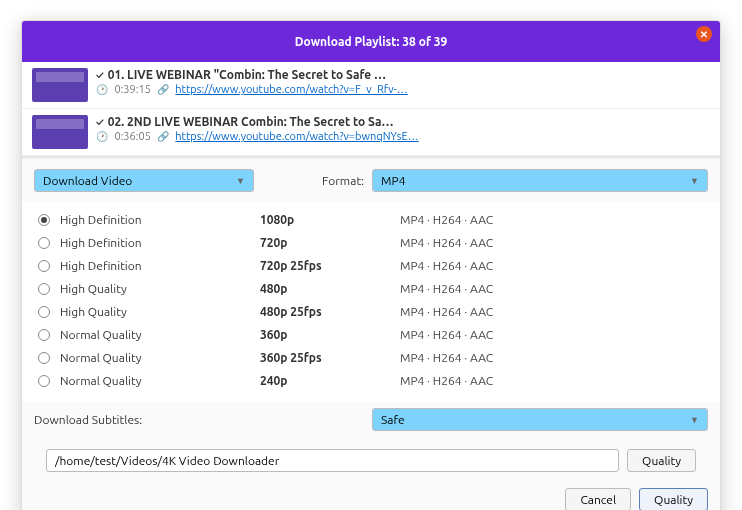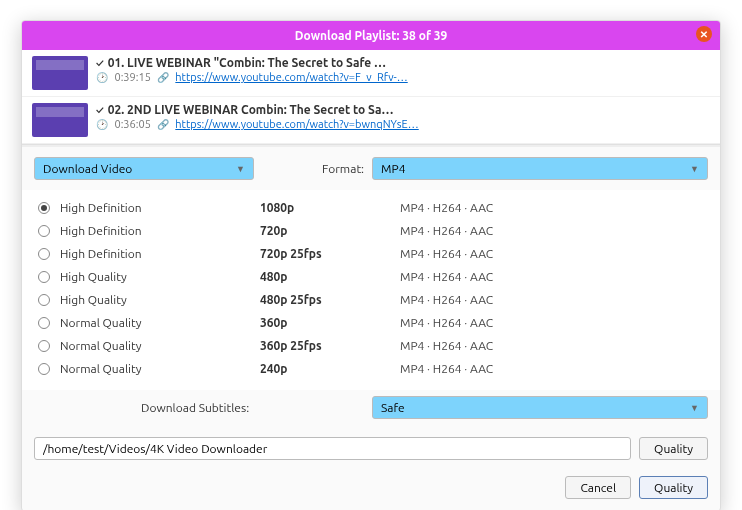--- a/index.html
+++ b/index.html
@@ -1,18 +1,18 @@
 <!DOCTYPE html>
 <html><head>
 <meta charset="utf-8">
 <style>
   * { box-sizing: border-box; margin: 0; padding: 0; font-family: Ubuntu, "Segoe UI", Arial, sans-serif; }
   body { background: #fff; display: flex; justify-content: center; padding: 20px; }
   .window { width: 700px; background: #fafafa; border: 1px solid #ddd; border-radius: 4px; box-shadow: 0 4px 20px rgba(0,0,0,0.2); overflow: hidden; }
-  .titlebar { background: #d946ef; color: #fff; padding: 8px 10px; font-size: 12px; font-weight: 600; display: flex; align-items: center; justify-content: center; position: relative; }
+  .titlebar { background: #6d28d9; color: #fff; padding: 14px 10px; font-size: 12px; font-weight: 600; display: flex; align-items: center; justify-content: center; position: relative; }
   .titlebar .close { position: absolute; right: 8px; top: 5px; width: 16px; height: 16px; border-radius: 50%; background: #e95420; display: flex; align-items: center; justify-content: center; font-size: 10px; color: #fff; cursor: pointer; }
   .playlist { background: #fff; max-height: 110px; overflow-y: auto; border-bottom: 1px solid #e0e0e0; }
   .pl-item { display: flex; gap: 8px; padding: 6px 10px; border-bottom: 1px solid #f0f0f0; }
   .thumb { width: 56px; height: 34px; background: #5b3fb0; border-radius: 2px; flex-shrink: 0; position: relative; }
   .thumb::after { content: ""; position: absolute; left: 4px; top: 4px; right: 4px; height: 10px; background: rgba(255,255,255,0.25); }
   .pl-meta { flex: 1; }
   .pl-title { font-size: 12px; font-weight: 700; color: #333; display: flex; align-items: center; gap: 4px; }
   .check { font-size: 11px; color: #333; }
   .pl-sub { font-size: 11px; color: #777; display: flex; align-items: center; gap: 6px; margin-top: 2px; }
   .pl-sub a { color: #0066cc; text-decoration: underline; }
@@ -22,22 +22,22 @@
   .select .caret { font-size: 9px; color: #666; }
   .label { font-size: 12px; color: #333; }
   .quality-list { background: #fff; padding: 6px 12px 10px 12px; }
   .q-row { display: flex; align-items: center; padding: 5px 4px; font-size: 12px; color: #333; }
   .q-radio { width: 12px; height: 12px; border: 1px solid #888; border-radius: 50%; margin-right: 10px; position: relative; cursor: pointer; flex-shrink: 0; }
   .q-radio.selected::after { content: ""; position: absolute; left: 2px; top: 2px; width: 6px; height: 6px; background: #444; border-radius: 50%; }
   .q-name { width: 200px; }
   .q-res { width: 140px; font-weight: 700; }
   .q-codec { flex: 1; color: #444; }
   .sub-row { display: flex; align-items: center; gap: 8px; padding: 6px 12px 10px 12px; }
-  .sub-row .label { width: 330px; text-align: center; padding-right: 8px; }
-  .path-row { display: flex; gap: 8px; padding: 8px 12px; }
+  .sub-row .label { width: 330px; text-align: left; padding-right: 8px; }
+  .path-row { display: flex; gap: 8px; padding: 8px 24px; }
   .path-input { flex: 1; border: 1px solid #bbb; background: #fff; padding: 4px 8px; font-size: 12px; border-radius: 3px; }
   .btn { background: #f5f5f5; border: 1px solid #bbb; border-radius: 3px; padding: 4px 14px; font-size: 12px; cursor: pointer; }
   .btn.primary { border: 1px solid #5b7fb5; background: #eef2fa; }
   .footer { display: flex; justify-content: flex-end; gap: 8px; padding: 8px 12px 12px 12px; }
   .clock-icon, .link-icon { font-size: 10px; color: #999; }
 </style>
 </head>
 <body>
 
 <div class="window">

